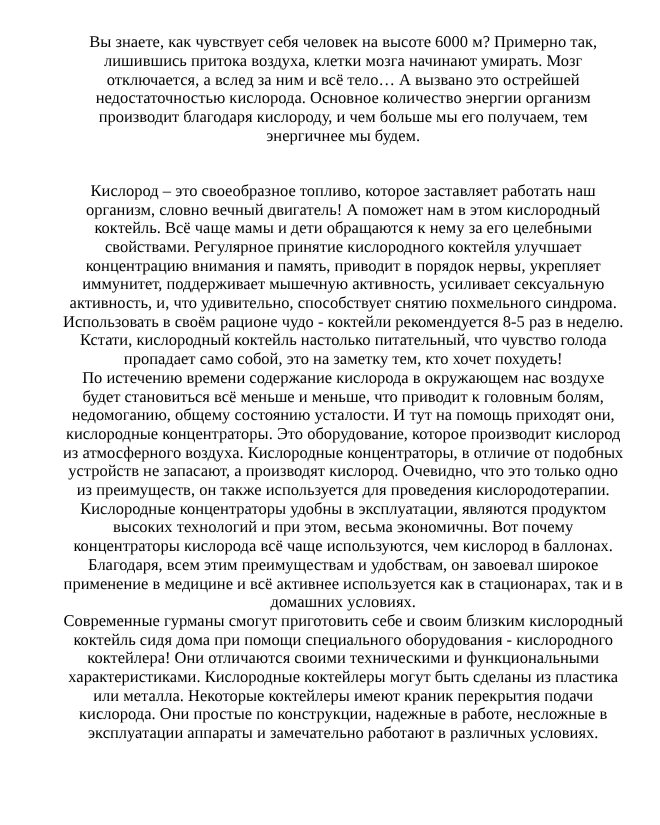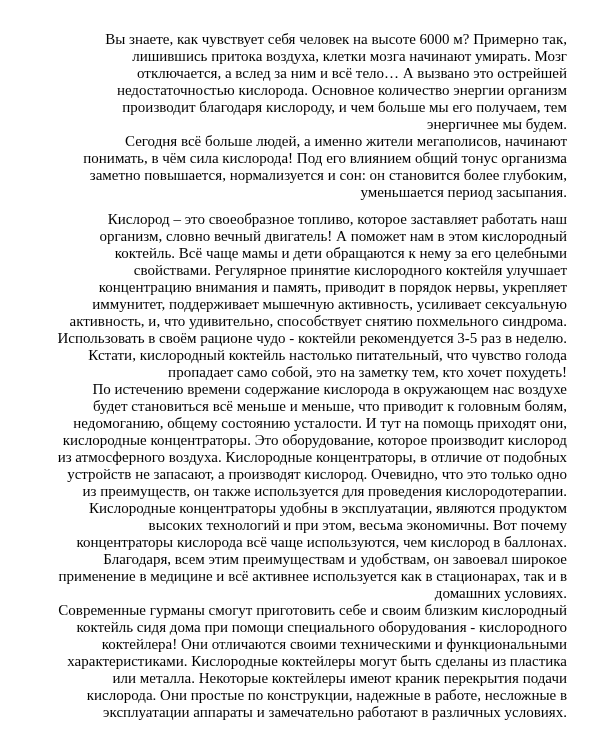--- a/index.html
+++ b/index.html
@@ -15,33 +15,32 @@
   .page {
     box-sizing: border-box;
     width: 600px;
     height: 750px;
     padding: 31px 33px 0 57px;
     background: #ffffff;
     color: #000000;
     font-family: "Liberation Serif", "DejaVu Serif", serif;
     font-size: 15px;
     line-height: 17px;
-    text-align: right;
+    text-align: center;
   }
   .para {
     margin: 0;
     padding: 0;
   }
   .spaced {
-    margin-top: 10px;
+    margin-top: 33px;
   }
 </style>
 </head>
 <body>
 
 <div class="page">
   <p class="para">Вы знаете, как чувствует себя человек на высоте 6000 м? Примерно так, лишившись притока воздуха, клетки мозга начинают умирать. Мозг отключается, а вслед за ним и всё тело… А вызвано это острейшей недостаточностью кислорода. Основное количество энергии организм производит благодаря кислороду, и чем больше мы его получаем, тем энергичнее мы будем.</p>
-  <p class="para">Сегодня всё больше людей, а именно жители мегаполисов, начинают понимать, в чём сила кислорода! Под его влиянием общий тонус организма заметно повышается, нормализуется и сон: он становится более глубоким, уменьшается период засыпания.</p>
   <p class="para spaced">Кислород – это своеобразное топливо, которое заставляет работать наш организм, словно вечный двигатель! А поможет нам в этом кислородный коктейль.  Всё чаще мамы и дети обращаются к нему за его целебными свойствами. Регулярное принятие кислородного коктейля улучшает концентрацию внимания и память,  приводит в порядок нервы,  укрепляет иммунитет,  поддерживает мышечную активность, усиливает сексуальную активность,  и, что удивительно, способствует снятию похмельного синдрома.</p>
-  <p class="para">Использовать в своём рационе чудо - коктейли рекомендуется 3-5 раз в неделю. Кстати, кислородный коктейль настолько питательный, что чувство голода пропадает само собой, это на заметку тем, кто хочет похудеть!</p>
+  <p class="para">Использовать в своём рационе чудо - коктейли рекомендуется 8-5 раз в неделю. Кстати, кислородный коктейль настолько питательный, что чувство голода пропадает само собой, это на заметку тем, кто хочет похудеть!</p>
   <p class="para">По истечению времени содержание кислорода в окружающем нас воздухе будет становиться всё меньше и меньше, что приводит к головным болям, недомоганию, общему состоянию усталости. И тут на помощь приходят они, кислородные концентраторы. Это оборудование, которое производит кислород из атмосферного воздуха. Кислородные концентраторы, в отличие от подобных устройств не запасают, а производят кислород. Очевидно, что это только одно из преимуществ, он также используется для проведения кислородотерапии. Кислородные концентраторы удобны в эксплуатации, являются продуктом высоких технологий и при этом, весьма экономичны. Вот почему концентраторы кислорода всё чаще используются, чем кислород в баллонах. Благодаря, всем этим преимуществам и удобствам, он завоевал широкое применение в медицине и всё активнее используется как в стационарах, так и в домашних условиях.</p>
   <p class="para">Современные гурманы смогут приготовить себе и своим близким кислородный коктейль сидя дома при помощи специального оборудования - кислородного коктейлера!  Они отличаются своими техническими и функциональными характеристиками. Кислородные коктейлеры могут быть сделаны из пластика или металла. Некоторые коктейлеры имеют краник перекрытия подачи кислорода. Они простые по конструкции, надежные в работе, несложные в эксплуатации аппараты и замечательно работают в различных условиях.</p>
 </div>
 
 </body></html>

